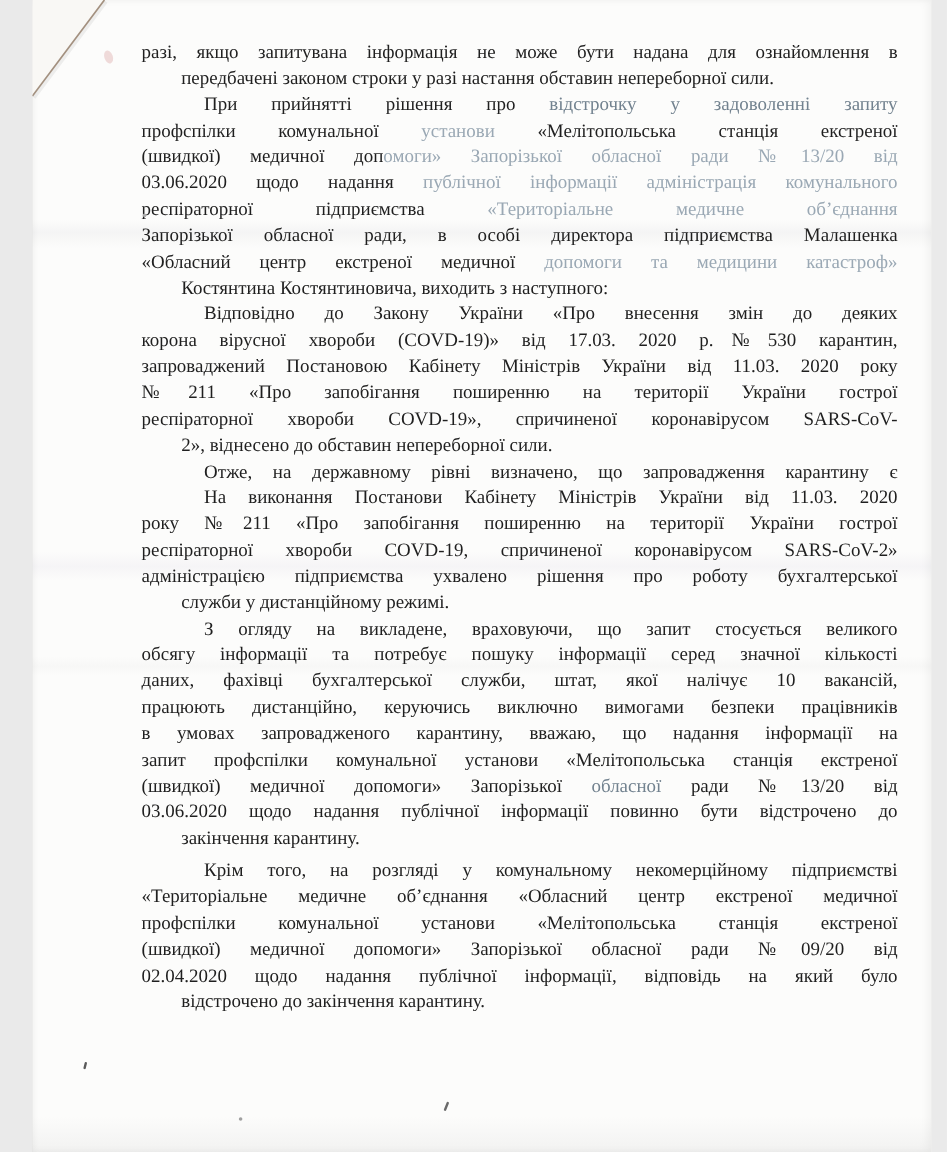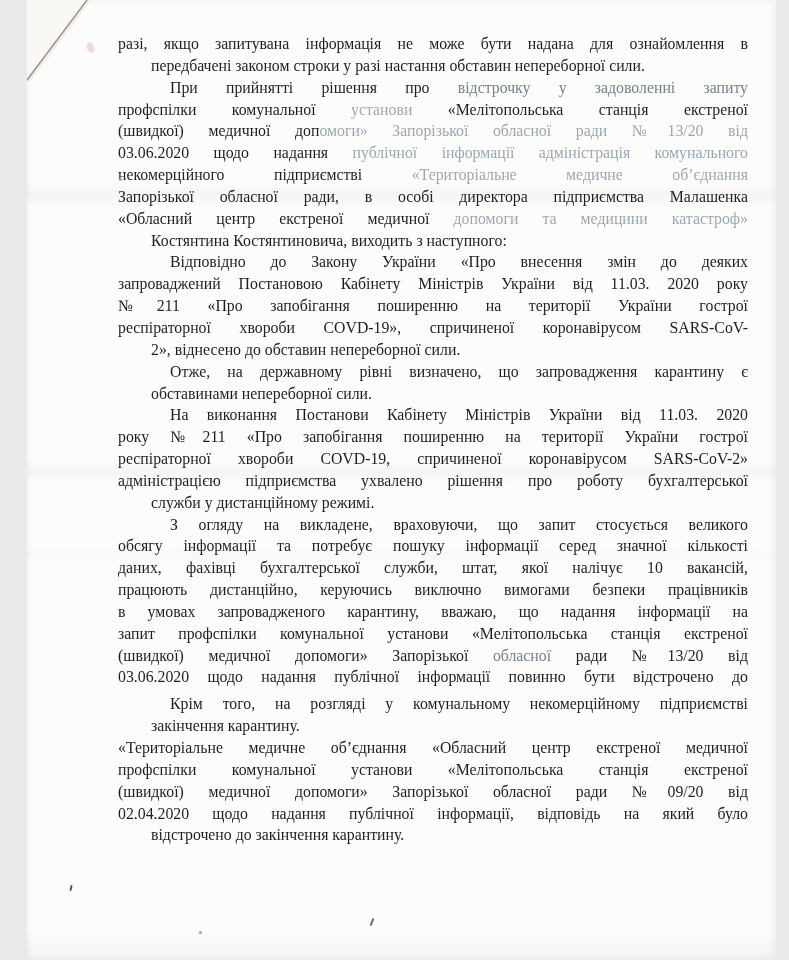--- a/index.html
+++ b/index.html
@@ -61,46 +61,46 @@
     <div class="band band3"></div>
     <div class="band band-bottom"></div>
 
     <div class="doc-text" id="doc-lines">
         <div class="line"><span class="tone-n">разі, якщо запитувана інформація не може бути надана для ознайомлення в</span></div>
         <div class="line last"><span class="tone-n">передбачені законом строки у разі настання обставин непереборної сили.</span></div>
         <div class="line indent"><span class="tone-n">При прийнятті рішення про </span><span class="tone-m">відстрочку у задоволенні запиту</span></div>
         <div class="line"><span class="tone-n">профспілки комунальної </span><span class="tone-f">установи </span><span class="tone-n">«Мелітопольська станція екстреної</span></div>
         <div class="line"><span class="tone-n">(швидкої) медичної доп</span><span class="tone-f">омоги» Запорізької обласної ради №13/20 від</span></div>
         <div class="line"><span class="tone-n">03.06.2020 щодо надання </span><span class="tone-f">публічної інформації адміністрація комунального</span></div>
-        <div class="line"><span class="tone-n">некомерційного підприємстві </span><span class="tone-f">«Територіальне медичне об’єднання</span></div>
+        <div class="line"><span class="tone-n">респіраторної підприємства </span><span class="tone-f">«Територіальне медичне об’єднання</span></div>
         <div class="line"><span class="tone-n">Запорізької обласної ради, в особі директора підприємства Малашенка</span></div>
         <div class="line"><span class="tone-n">«Обласний центр екстреної медичної </span><span class="tone-f">допомоги та медицини катастроф»</span></div>
         <div class="line last"><span class="tone-n">Костянтина Костянтиновича, виходить з наступного:</span></div>
         <div class="line indent"><span class="tone-n">Відповідно до Закону України «Про внесення змін до деяких</span></div>
+        <div class="line"><span class="tone-n">корона вірусної хвороби (COVD-19)» від 17.03. 2020 р.№530 карантин,</span></div>
         <div class="line"><span class="tone-n">запроваджений Постановою Кабінету Міністрів України від 11.03. 2020 року</span></div>
         <div class="line"><span class="tone-n">№211 «Про запобігання поширенню на території України гострої</span></div>
         <div class="line"><span class="tone-n">респіраторної хвороби COVD-19», спричиненої коронавірусом SARS-CoV-</span></div>
         <div class="line last"><span class="tone-n">2», віднесено до обставин непереборної сили.</span></div>
         <div class="line indent"><span class="tone-n">Отже, на державному рівні визначено, що запровадження карантину є</span></div>
-        <div class="line last"><span class="tone-n">обставинами непереборної сили.</span></div>
         <div class="line indent"><span class="tone-n">На виконання Постанови Кабінету Міністрів України від 11.03. 2020</span></div>
         <div class="line"><span class="tone-n">року №211 «Про запобігання поширенню на території України гострої</span></div>
         <div class="line"><span class="tone-n">респіраторної хвороби COVD-19, спричиненої коронавірусом SARS-CoV-2»</span></div>
         <div class="line"><span class="tone-n">адміністрацією підприємства ухвалено рішення про роботу бухгалтерської</span></div>
         <div class="line last"><span class="tone-n">служби у дистанційному режимі.</span></div>
         <div class="line indent"><span class="tone-n">З огляду на викладене, враховуючи, що запит стосується великого</span></div>
         <div class="line"><span class="tone-n">обсягу інформації та потребує пошуку інформації серед значної кількості</span></div>
         <div class="line"><span class="tone-n">даних, фахівці бухгалтерської служби, штат, якої налічує 10 вакансій,</span></div>
         <div class="line"><span class="tone-n">працюють дистанційно, керуючись виключно вимогами безпеки працівників</span></div>
         <div class="line"><span class="tone-n">в умовах запровадженого карантину, вважаю, що надання інформації на</span></div>
         <div class="line"><span class="tone-n">запит профспілки комунальної установи «Мелітопольська станція екстреної</span></div>
         <div class="line"><span class="tone-n">(швидкої) медичної допомоги» Запорізької </span><span class="tone-m">обласної </span><span class="tone-n">ради №13/20 від</span></div>
         <div class="line"><span class="tone-n">03.06.2020 щодо надання публічної інформації повинно бути відстрочено до</span></div>
+        <div class="line last"><span class="tone-n">закінчення карантину.</span></div>
         <div class="line indent gap"><span class="tone-n">Крім того, на розгляді у комунальному некомерційному підприємстві</span></div>
-        <div class="line last"><span class="tone-n">закінчення карантину.</span></div>
         <div class="line"><span class="tone-n">«Територіальне медичне об’єднання «Обласний центр екстреної медичної</span></div>
         <div class="line"><span class="tone-n">профспілки комунальної установи «Мелітопольська станція екстреної</span></div>
         <div class="line"><span class="tone-n">(швидкої) медичної допомоги» Запорізької обласної ради №09/20 від</span></div>
         <div class="line"><span class="tone-n">02.04.2020 щодо надання публічної інформації, відповідь на який було</span></div>
         <div class="line last"><span class="tone-n">відстрочено до закінчення карантину.</span></div>
       </div>
 
     <div class="speckle sp1"></div>
     <div class="speckle sp2"></div>
     <div class="speckle sp3"></div>

